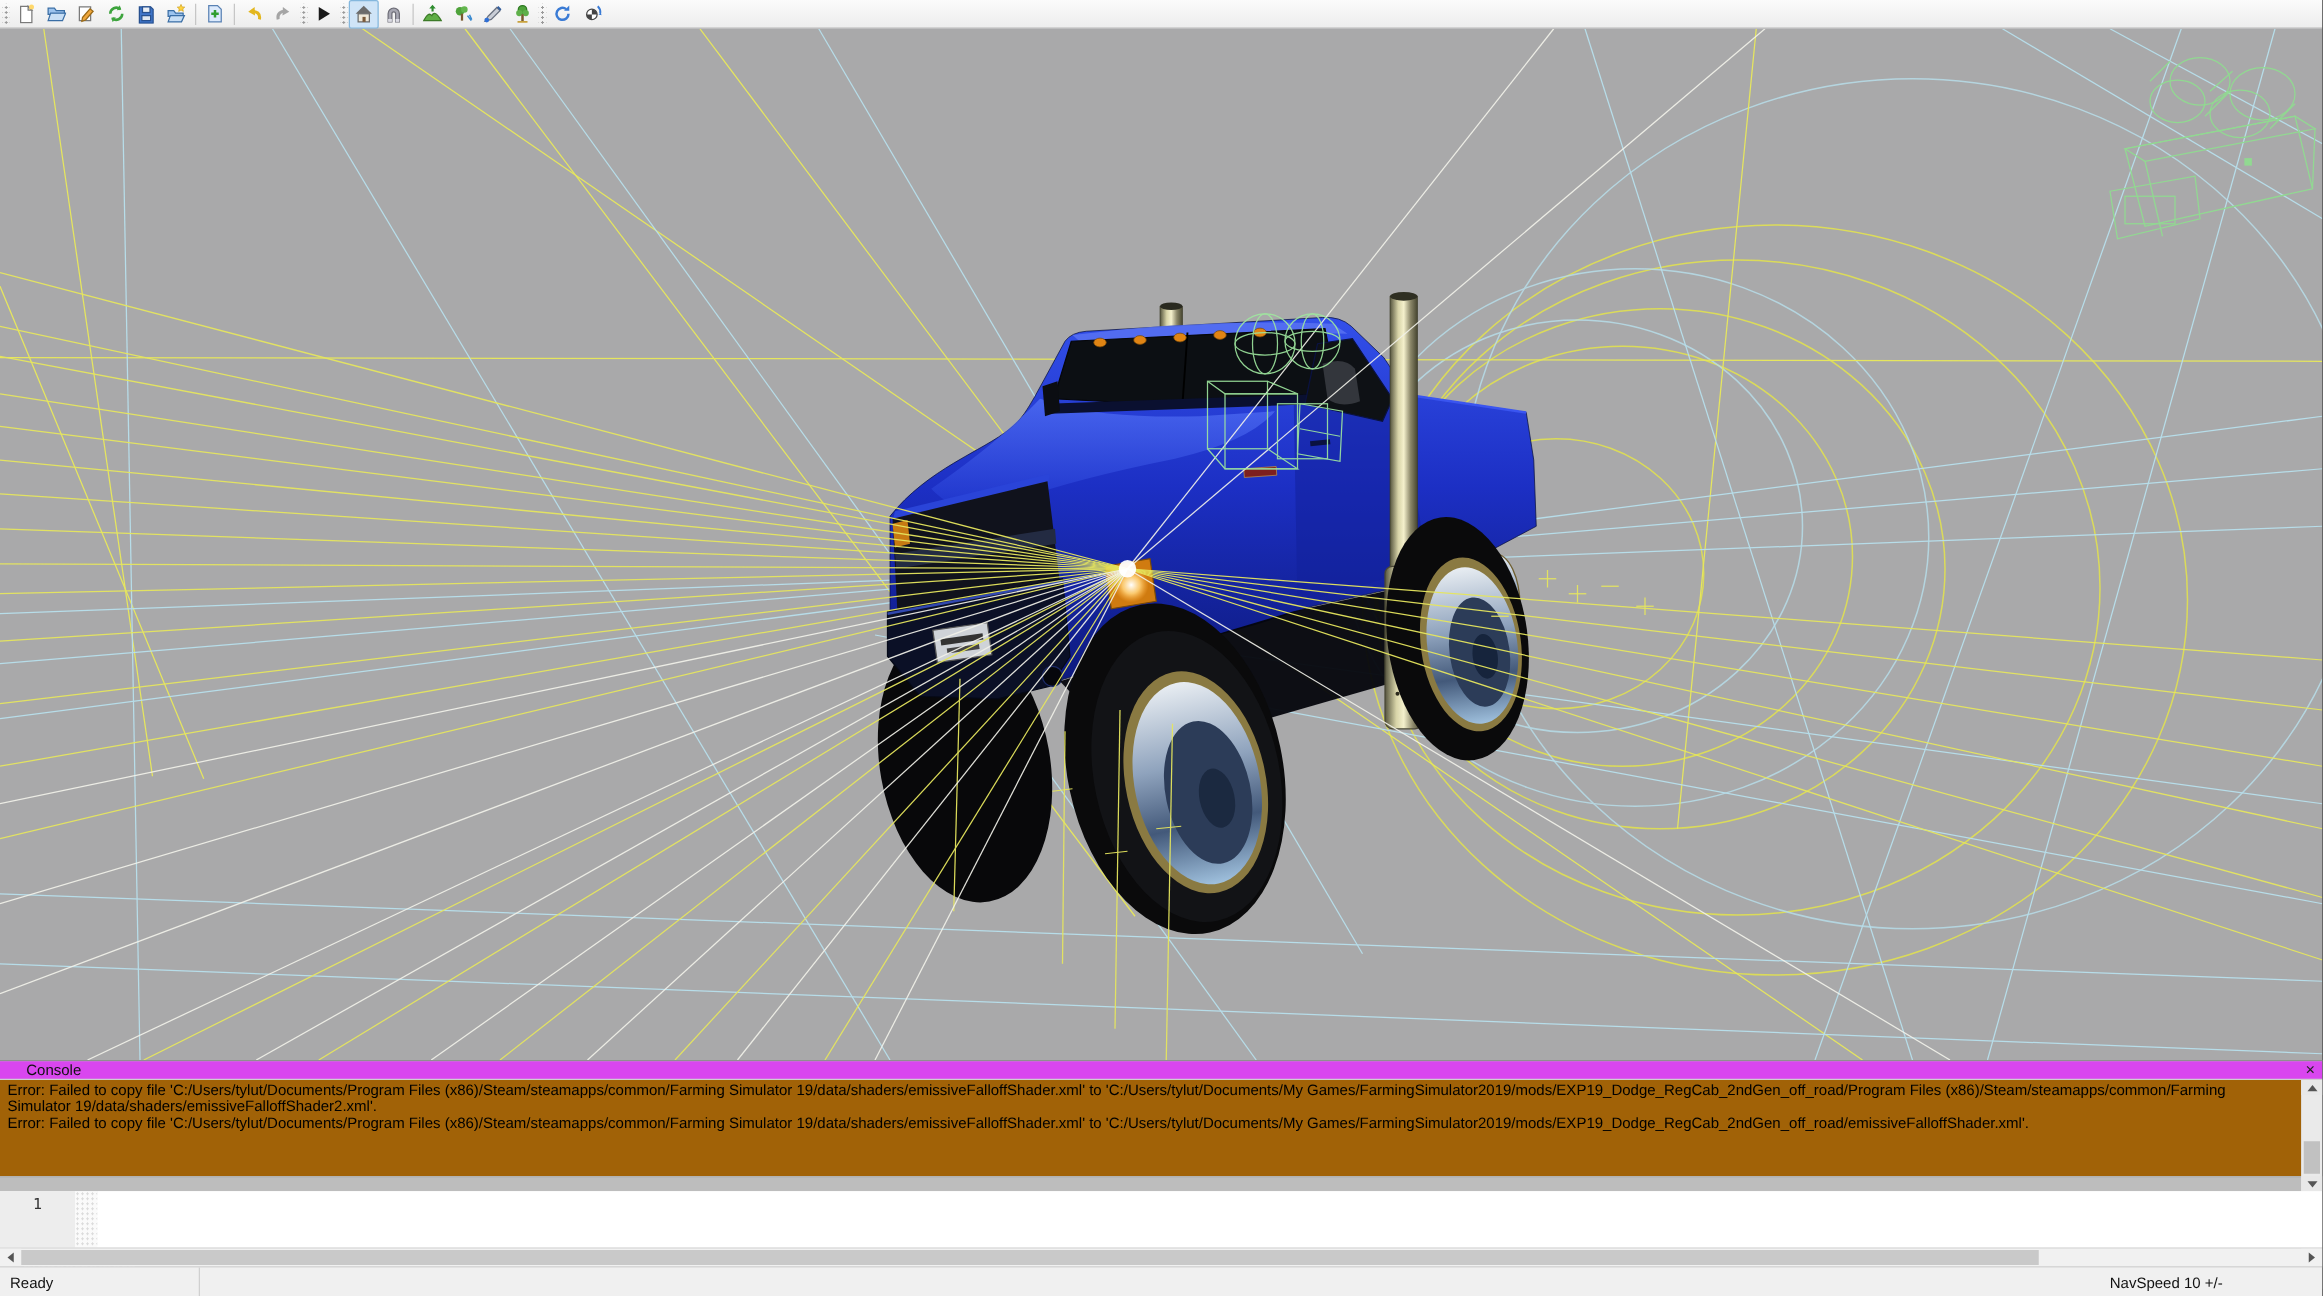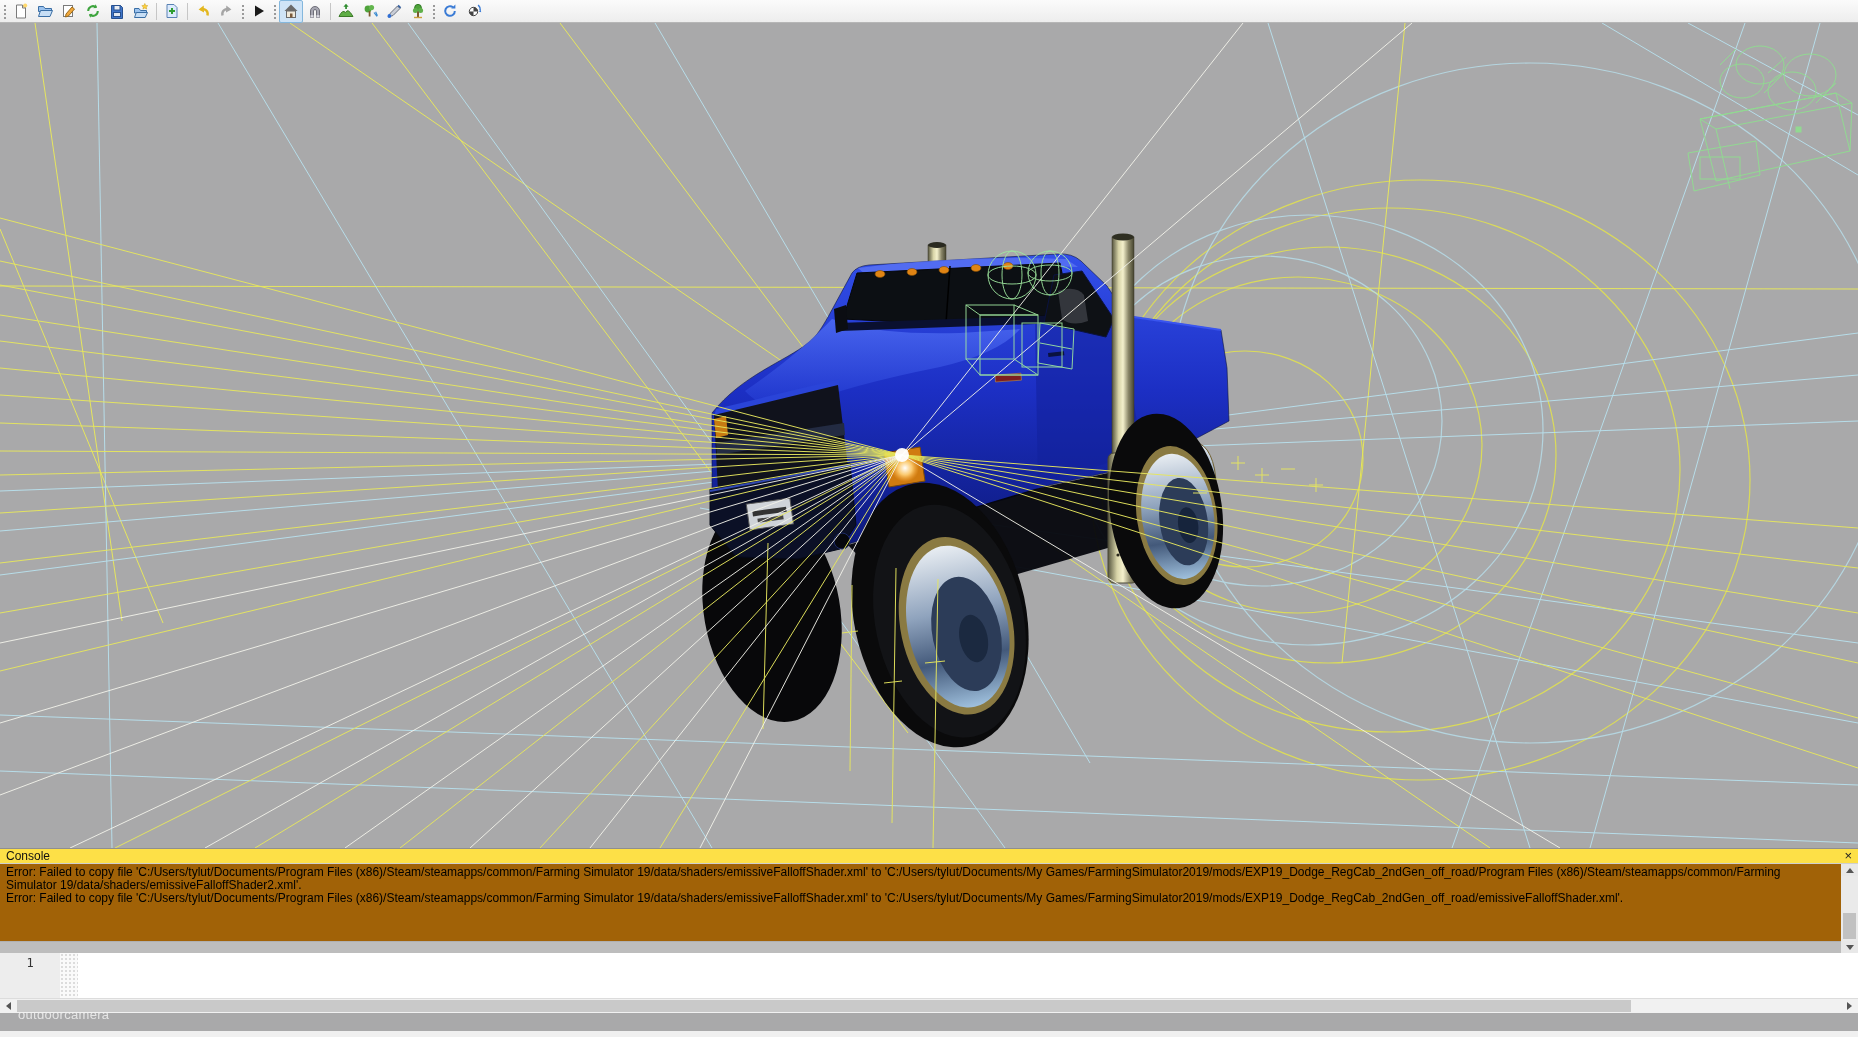--- a/index.html
+++ b/index.html
@@ -16,22 +16,22 @@
         background-image:radial-gradient(#9a9a9a 0.9px,transparent 1.1px);background-size:4px 4px;background-position:1px 1px;}
   .sep{width:1px;height:17px;background:#c6c6c6;margin:0 3px;flex:0 0 auto;}
 
   
   .viewport{position:absolute;top:23px;left:0;right:0;height:1008px;background:#a9a9aa;overflow:hidden;}
   .viewport svg{position:absolute;top:0;left:0;}
   .camera-label{position:absolute;left:18px;bottom:9px;font-size:13px;color:#ececec;opacity:.9;letter-spacing:.3px;}
 
   
   .console-panel{position:absolute;top:848px;left:0;right:0;height:105px;border-top:1px solid #8f8f8f;box-sizing:border-box;background:#c6c6c6;}
-  .console-header{position:relative;height:15px;background:#fde047;border-bottom:1px solid #cfcfcf;box-sizing:border-box;
-                  font-size:12px;line-height:14px;padding-left:6px;color:#111;}
+  .console-header{position:relative;height:15px;background:#d946ef;border-bottom:1px solid #cfcfcf;box-sizing:border-box;
+                  font-size:12px;line-height:14px;padding-left:21px;color:#111;}
   .console-close{position:absolute;right:6px;top:0;font-size:13px;line-height:14px;color:#222;cursor:default;}
   .console-body{position:absolute;top:15px;bottom:12px;left:0;right:17px;background:#a16207;overflow:hidden;
                 font-size:12px;line-height:13px;color:#000;padding:2px 10px 0 6px;}
   .console-line{margin:0;word-wrap:break-word;}
   .console-hstrip{position:absolute;left:0;right:17px;bottom:0;height:12px;background:#bdbdbd;border-top:1px solid #b0b0b0;box-sizing:border-box;}
   .vscroll{position:absolute;top:15px;bottom:0;right:0;width:17px;background:#eaeaea;}
   .vscroll .arr{position:absolute;left:0;width:17px;height:12px;background:#e8e8e8;display:flex;align-items:center;justify-content:center;}
   .vscroll .arr.up{top:0;} .vscroll .arr.down{bottom:0;}
   .tri-up{width:0;height:0;border-left:4px solid transparent;border-right:4px solid transparent;border-bottom:5px solid #555;}
   .tri-down{width:0;height:0;border-left:4px solid transparent;border-right:4px solid transparent;border-top:5px solid #555;}
@@ -478,14 +478,19 @@
   <div class="hscroll">
     <div class="arr left">
         <span class="tri-left"></span>
       </div>
     <div class="hthumb"></div>
     <div class="arr right">
         <span class="tri-right"></span>
       </div>
   </div>
 
+  <div class="statusbar">
+    <div class="status-left">Ready</div>
+    <div class="status-fill"></div>
+    <div class="status-right">NavSpeed 10 +/-</div>
+  </div>
 
 </div>
 
 </body></html>

